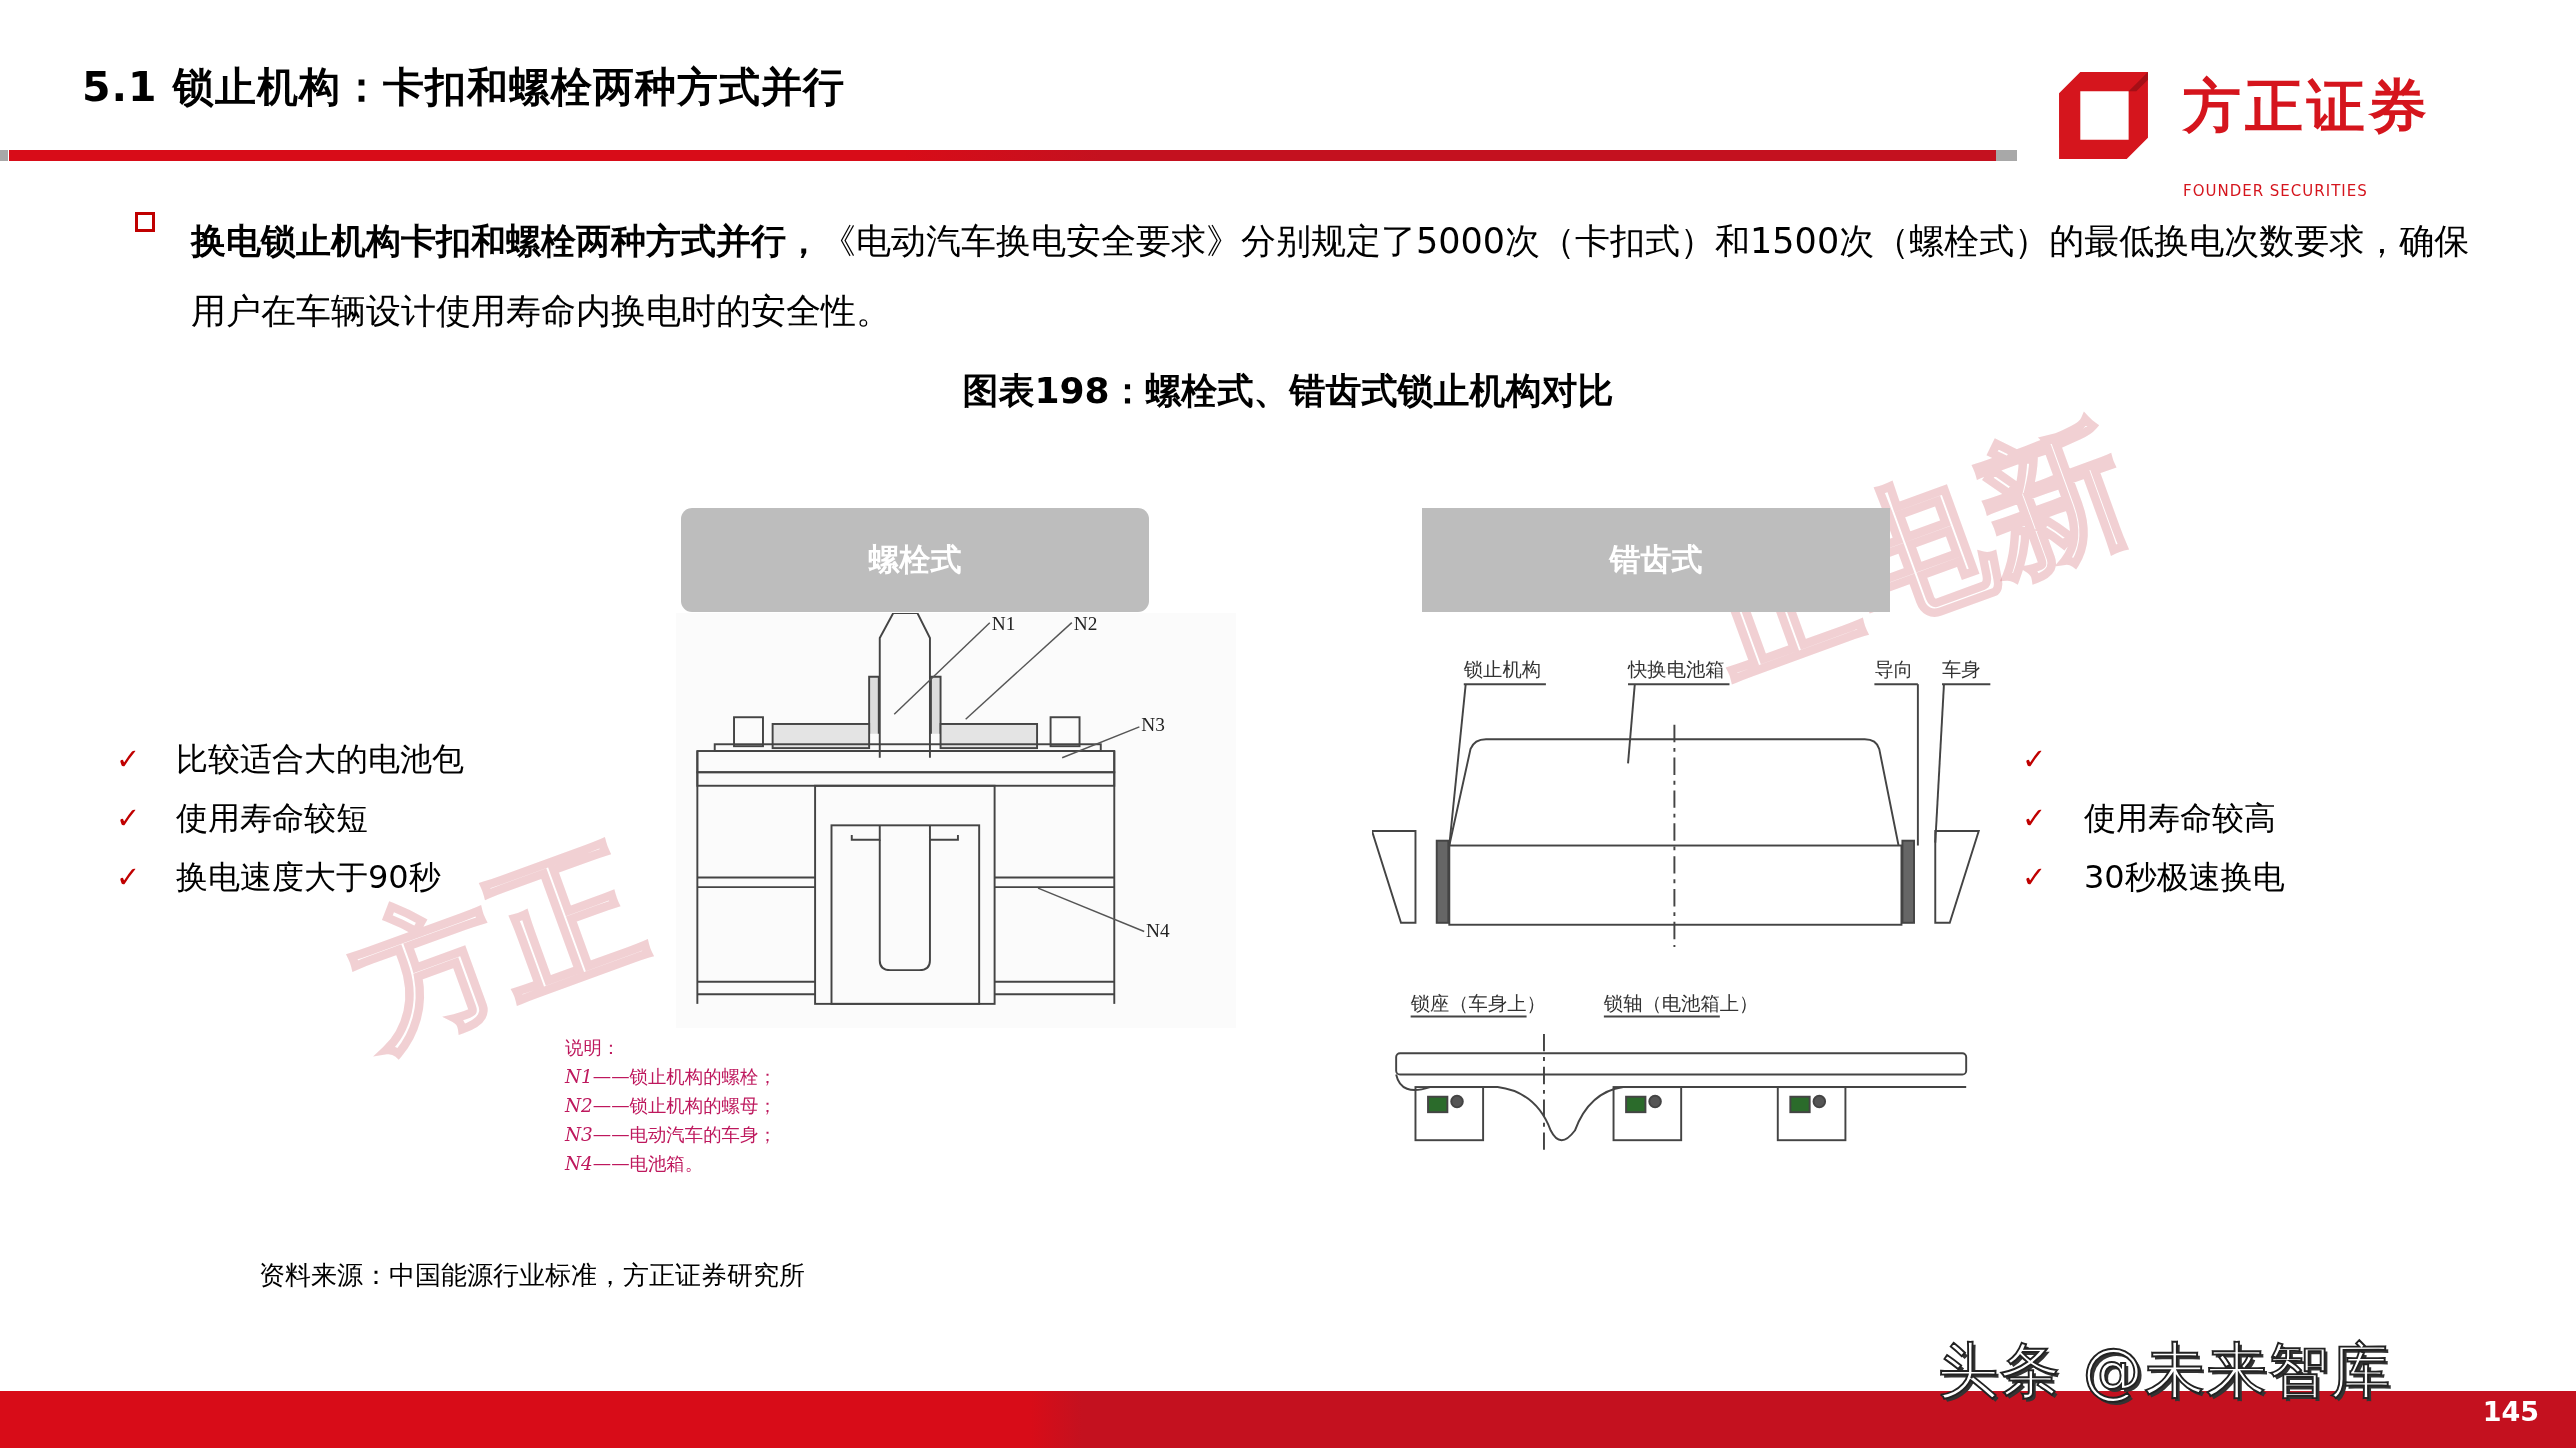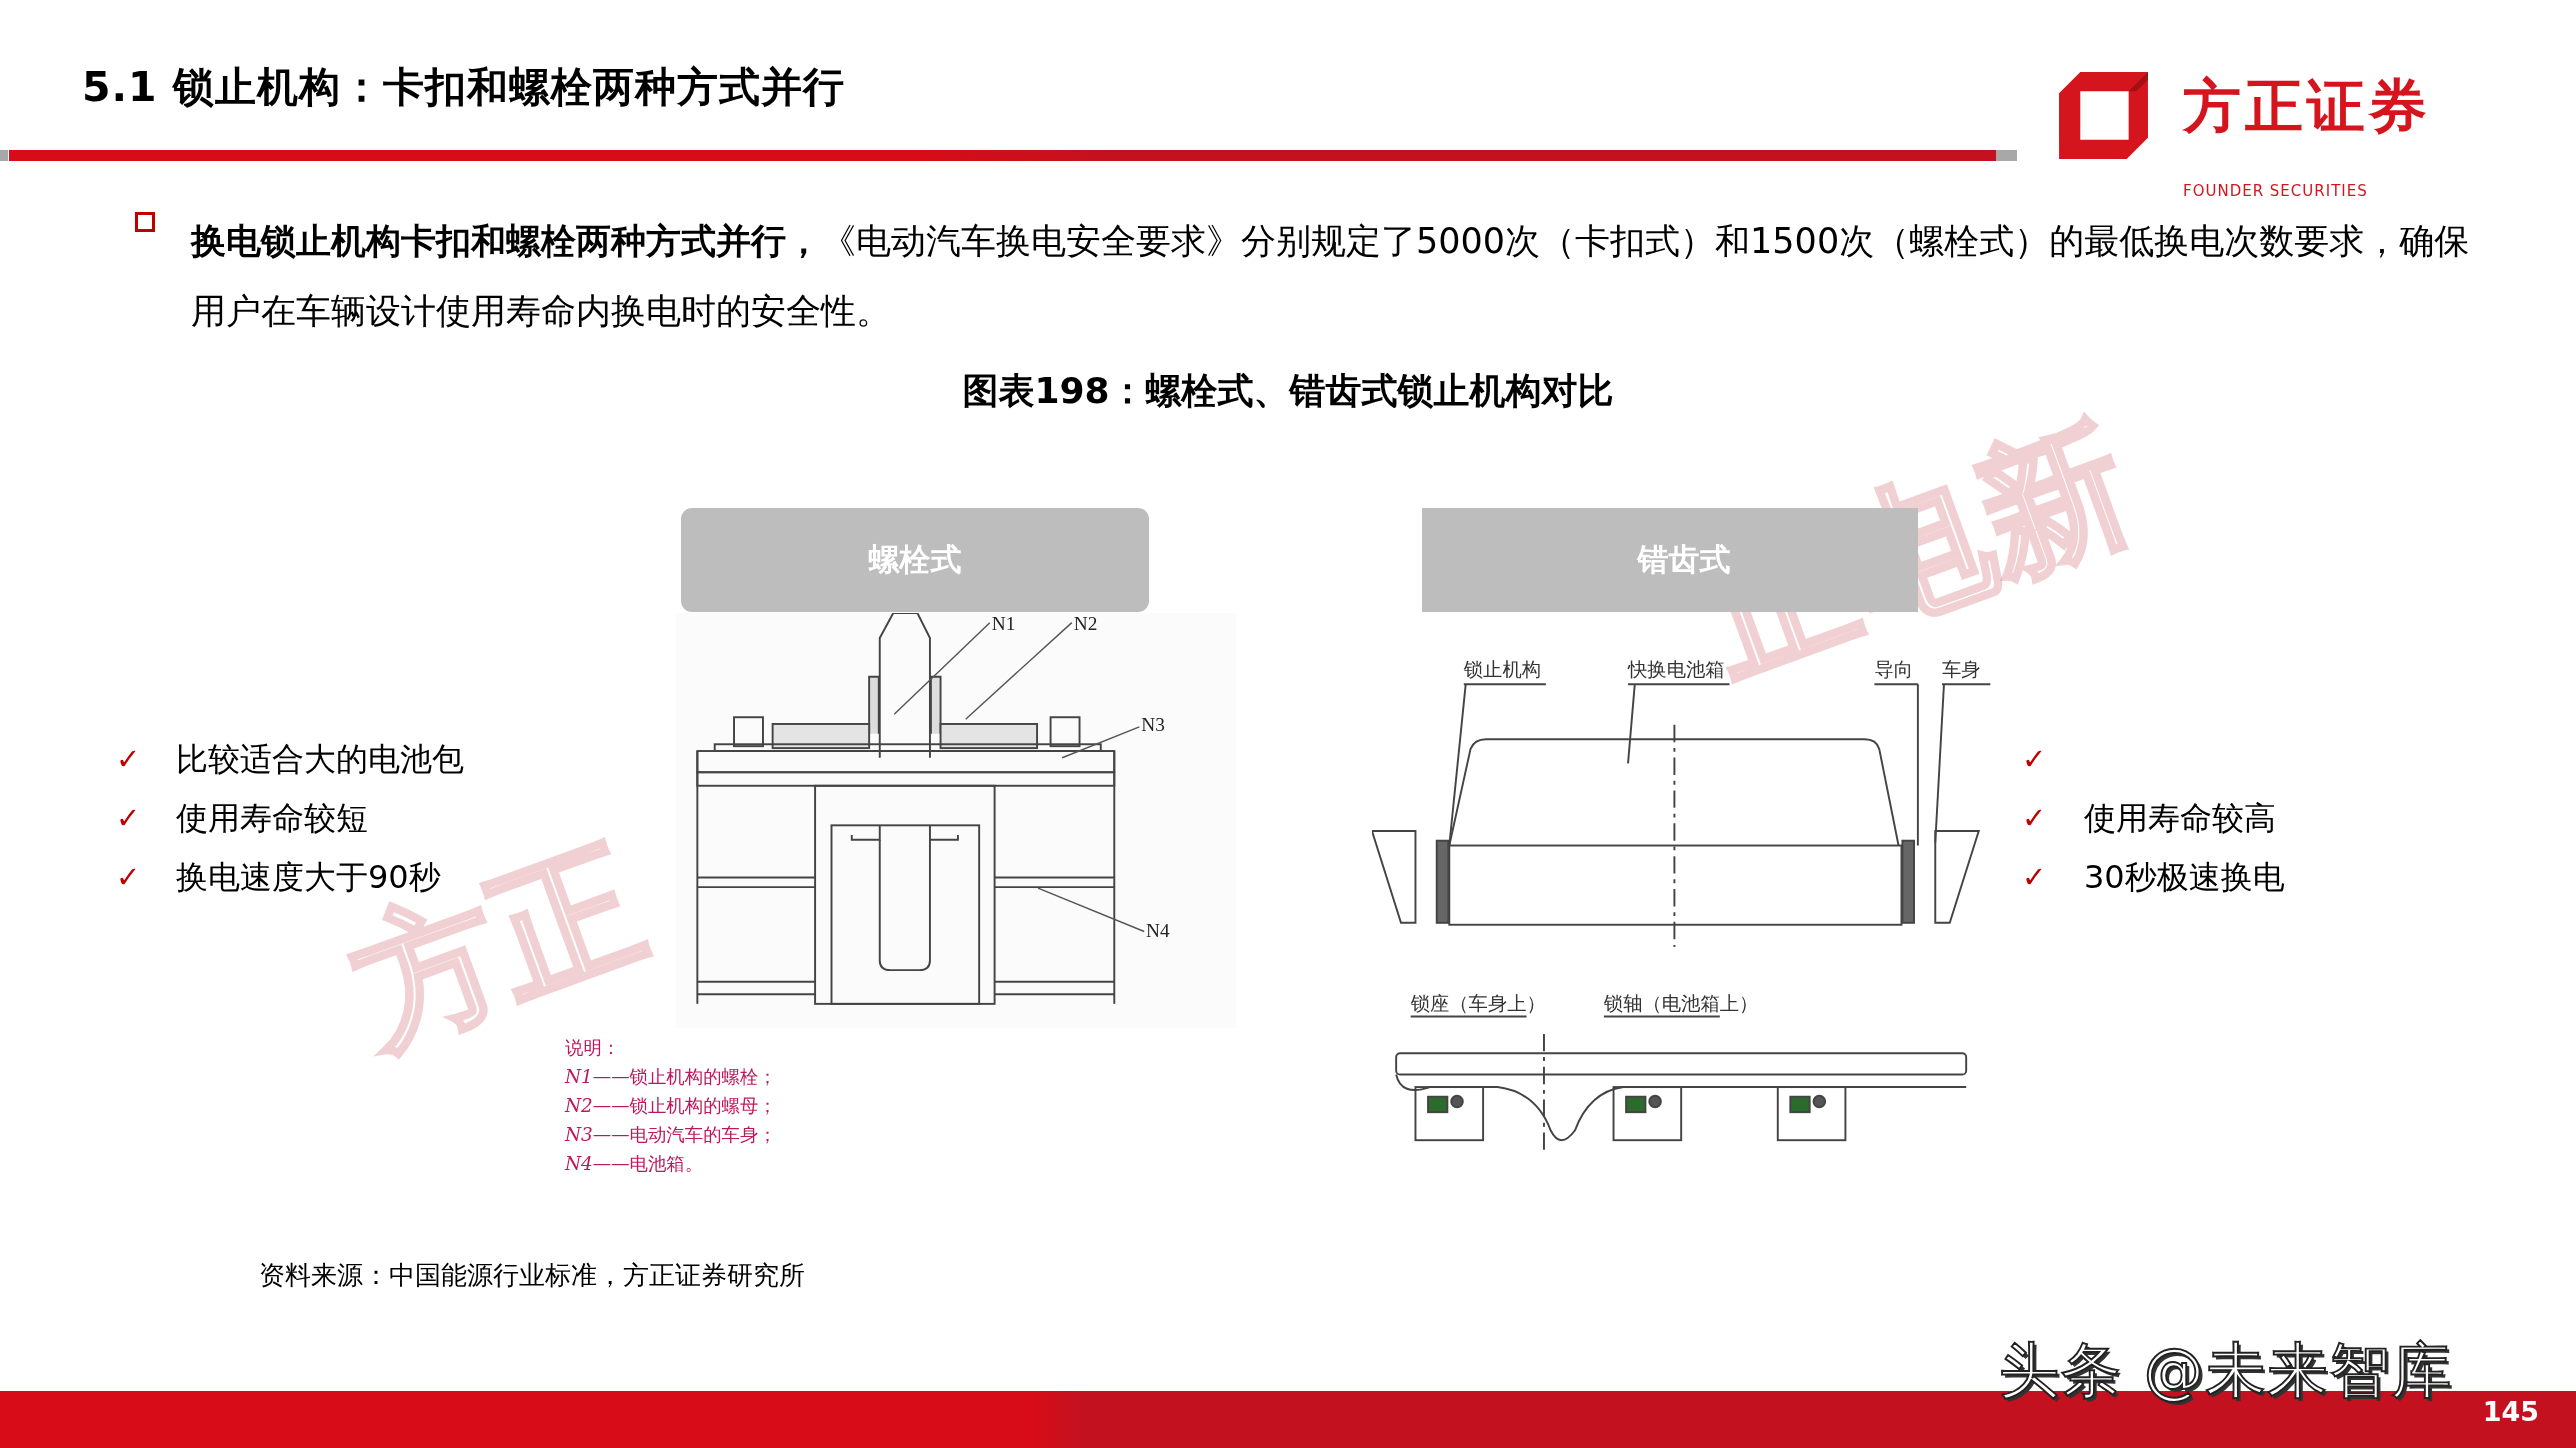--- a/index.html
+++ b/index.html
@@ -15,42 +15,42 @@
   .logo-cn{position:absolute;left:124px;top:-3.9px;font-size:58px;font-weight:bold;color:#d5151d;letter-spacing:3.9px;white-space:nowrap;}
   .logo-en{position:absolute;left:124px;top:62px;font-size:15px;font-weight:normal;color:#d5151d;letter-spacing:1px;white-space:nowrap;margin-top:48px;}
   
   .bullet-square{left:135px;top:212px;width:13.5px;height:13.5px;border:3.9px solid #c00000;}
   .intro{left:191px;top:206px;width:2279px;font-size:35px;line-height:70px;}
   .intro b{font-weight:bold;}
   .caption{left:0;width:2576px;top:367px;text-align:center;font-size:36px;font-weight:bold;}
   
   .panel-head{background:#bdbdbd;color:#fff;font-size:31px;font-weight:bold;display:flex;align-items:center;justify-content:center;}
   .ph-left{left:681px;top:508px;width:468px;height:104px;border-radius:11px;}
-  .ph-right{left:1422px;top:508px;width:468px;height:104px;padding-left:28px;}
+  .ph-right{left:1422px;top:508px;width:468px;height:104px;}
   .diagram-left{left:676px;top:613px;width:560px;height:415px;background:#fbfbfb;}
   .diagram-right{left:1372px;top:628px;width:628px;height:522px;}
   
   .notes{left:565px;top:1033px;font-family:"DejaVu Serif","Liberation Serif",serif;font-size:18.4px;line-height:29px;color:#be185d;}
   .notes i{font-style:italic;}
   
   .checks{font-size:32px;line-height:59px;}
   .checks .row{display:flex;align-items:center;white-space:nowrap;}
   .checks .ck{color:#c00000;font-size:29px;width:60px;display:inline-block;}
   .checks-left{left:116px;top:730px;}
   .checks-right{left:2022px;top:730px;}
   .checks-right .ck{width:62px;}
   .source{left:259px;top:1258px;font-size:26px;}
   
   .wm{color:rgba(220,120,130,0.0);-webkit-text-stroke:3.9px rgba(214,120,130,0.35);font-weight:bold;font-size:145px;white-space:nowrap;}
   .wm1{left:353px;top:850px;transform:rotate(-20deg);}
   .wm2{left:1700px;top:454px;transform:rotate(-20deg);}
   
   .foot{left:0;top:1391px;width:2576px;height:58px;background:linear-gradient(90deg,#d80c18 0%,#d80c18 40%,#c4111f 42%,#c4111f 100%);}
   .page-num{right:37px;top:1396px;font-size:27px;font-weight:bold;color:#fff;}
-  .toutiao{left:1999px;top:1331px;font-size:60px;color:#fff;-webkit-text-stroke:1.9px #222;letter-spacing:1.9px;white-space:nowrap;text-shadow:2.9px 2.9px 0 #333;}
+  .toutiao{left:1938px;top:1331px;font-size:60px;color:#fff;-webkit-text-stroke:1.9px #222;letter-spacing:1.9px;white-space:nowrap;text-shadow:2.9px 2.9px 0 #333;}
 </style>
 </head>
 <body>
 
 <div class="abs title">5.1 锁止机构：卡扣和螺栓两种方式并行</div>
 <div class="abs hdr-grey-left"></div>
 <div class="abs hdr-bar"></div>
 <div class="abs hdr-grey-right"></div>
 
 <div class="abs logo">

